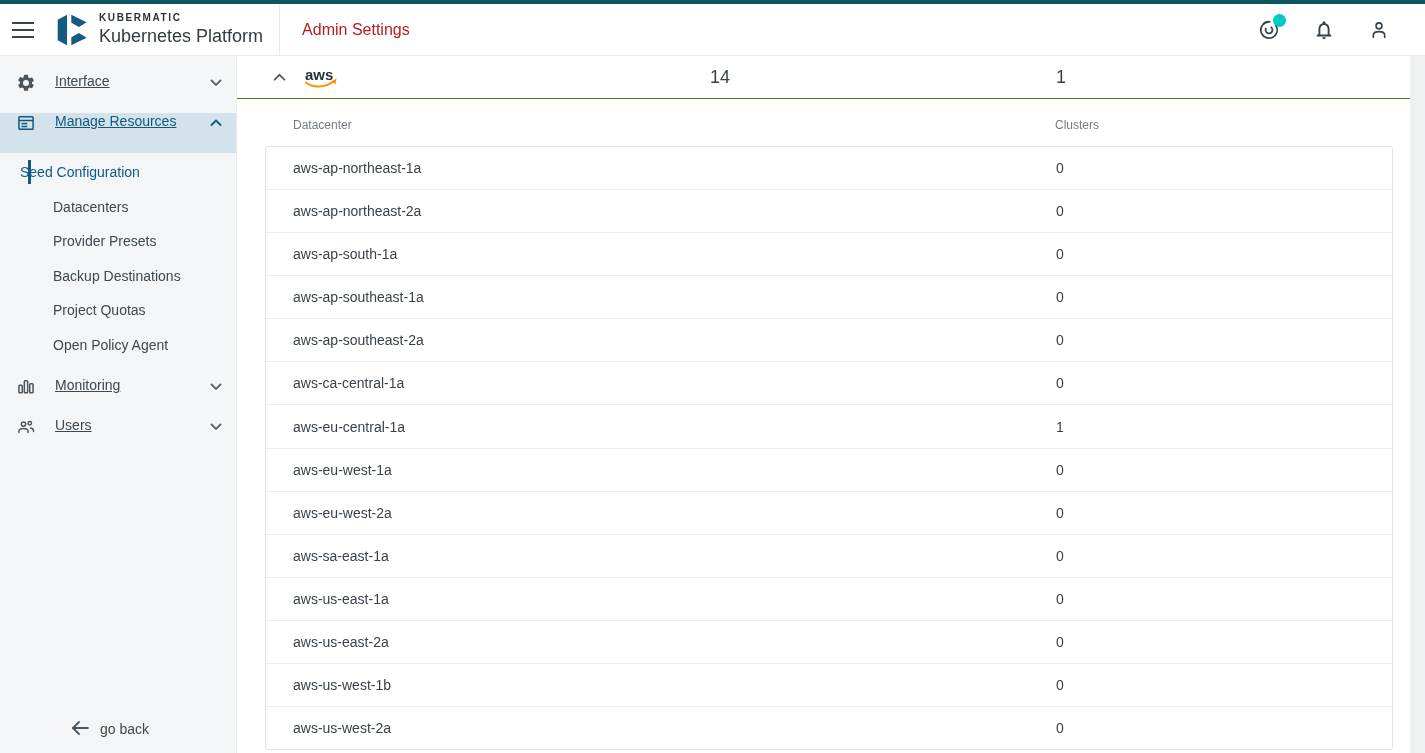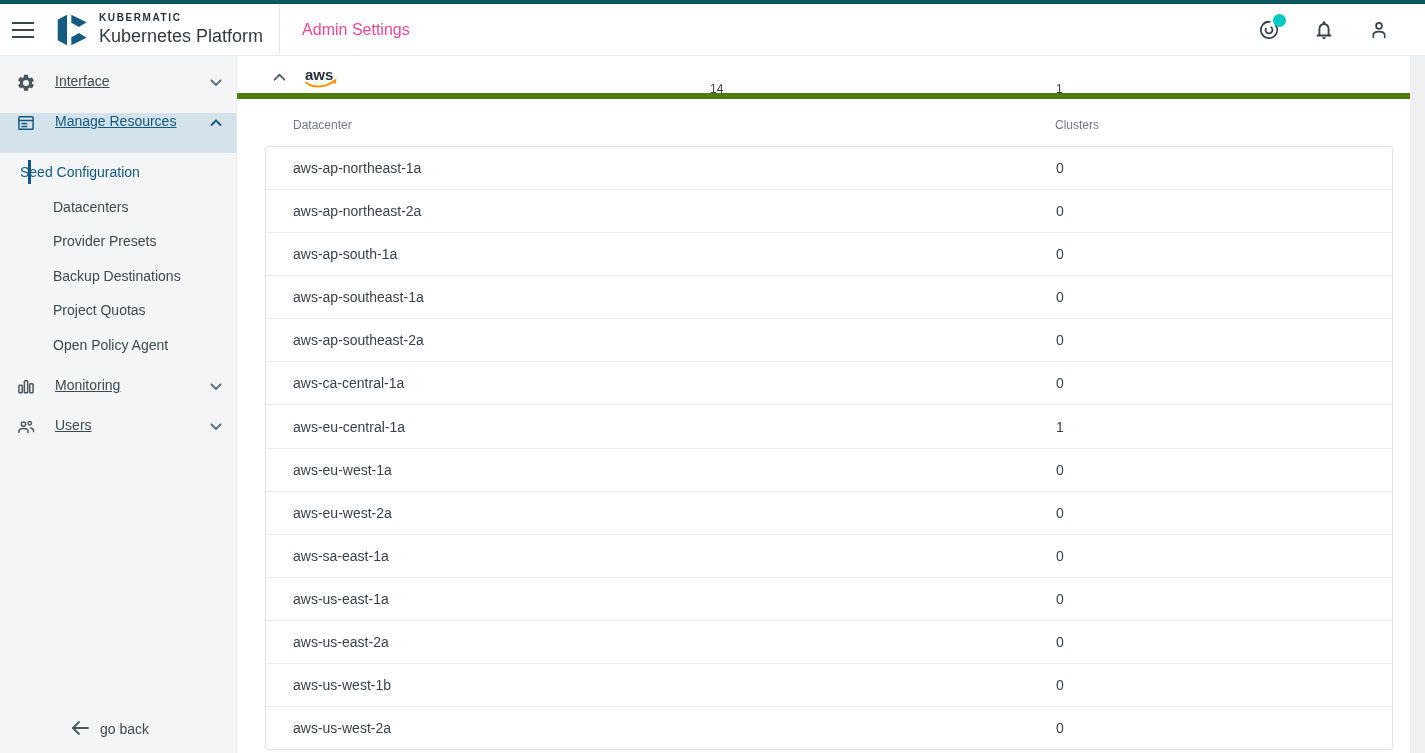--- a/index.html
+++ b/index.html
@@ -13,21 +13,21 @@
   
   .header { position:absolute; top:4px; left:0; width:100%; height:52px; background:#fff;
     border-bottom:1px solid #e7e9ea; display:flex; align-items:center; }
   .hamburger { width:46px; height:52px; display:flex; align-items:center; justify-content:center;
     background:none; border:none; cursor:pointer; color:#3c444b; }
   .logo { display:flex; align-items:center; gap:9px; margin-left:10px; cursor:pointer; }
   .logo-text { display:flex; flex-direction:column; line-height:1.25; }
   .logo-brand { font-size:10px; font-weight:bold; letter-spacing:1.6px; color:#2b3339; }
   .logo-product { font-size:18px; color:#333b41; }
   .header-divider { width:1px; height:52px; background:#e7e9ea; margin-left:16px; }
-  .page-title { font-size:16px; font-weight:normal; color:#ec4899; margin-left:22px; }
+  .page-title { font-size:16px; font-weight:normal; color:#b91c1c; margin-left:22px; }
   .header-actions { position:absolute; right:33px; top:0; height:52px; display:flex;
     align-items:center; gap:29px; }
   .icon-btn { position:relative; width:26px; height:26px; background:none; border:none;
     cursor:pointer; color:#37414a; display:flex; align-items:center; justify-content:center; }
   .badge-dot { position:absolute; top:-3px; right:-4px; width:13px; height:13px;
     border-radius:50%; background:#00c8c2; }
 
   
   .sidebar { position:absolute; top:56px; left:0; width:237px; height:697px; background:#f3f5f6;
     border-right:1px solid #e8eaec; }
@@ -46,25 +46,25 @@
   .subitem.active::before { content:""; position:absolute; left:28px; top:5px; width:3px;
     height:24px; background:#0e5a83; }
   .nav-gap { height:11px; }
   .go-back { position:absolute; bottom:4px; left:0; width:100%; height:40px; display:flex;
     align-items:center; padding-left:70px; gap:10px; cursor:pointer; color:#3f4850;
     font-size:14px; }
   .go-back .nav-icon { color:#4b555d; }
 
   
   .content { position:absolute; top:56px; left:237px; width:1173px; height:697px; background:#fff; }
-  .provider-row { position:relative; height:43px; border-bottom:6px solid #4d7c0f; }
+  .provider-row { position:relative; height:43px; border-bottom:1px solid #4d7c0f; }
   .collapse-btn { position:absolute; left:31px; top:0; height:43px; width:22px; background:none;
     border:none; cursor:pointer; color:#555d64; display:flex; align-items:center; justify-content:center; }
   .aws-logo { position:absolute; left:66px; top:9px; }
-  .pcount { position:absolute; top:12px; line-height:43px; font-size:12px; color:#39424a; }
+  .pcount { position:absolute; top:0; line-height:43px; font-size:18px; color:#39424a; }
   .pcount.dc { left:473px; }
   .pcount.cl { left:819px; }
   .table-header { position:relative; height:47px; }
   .th { position:absolute; top:19px; font-size:12px; color:#737b82;text-align:center; }
   .th.name { left:56px; }
   .th.count { left:818px; }
   .card { margin-left:28px; width:1128px; height:604px; border:1px solid #e2e5e8;
     border-radius:3px; background:#fff; overflow:hidden; display:flex; flex-direction:column; }
   .trow { flex:1; display:flex; align-items:center; padding-left:27px; font-size:14px; color:#39424a; }
   .trow + .trow { border-top:1px solid #ebedef; }

